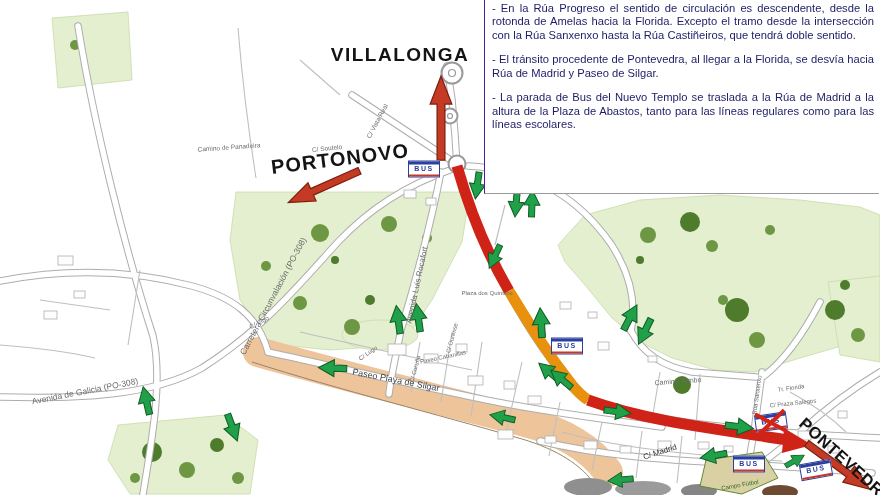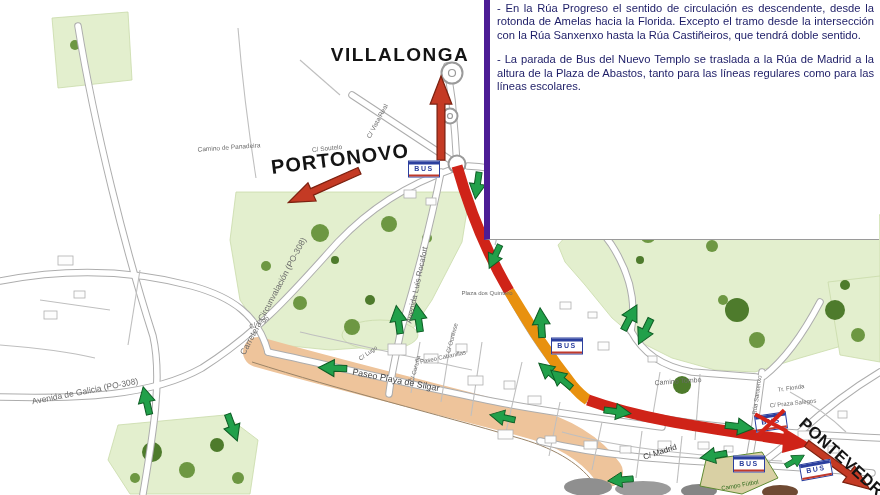--- a/index.html
+++ b/index.html
@@ -22,22 +22,22 @@
        background:#fff;border:1px solid #2b3f9e;display:flex;flex-direction:column;z-index:5;}
   .bus .top{height:3px;background:#2b3f9e;}
   .bus .txt{flex:1;font-weight:bold;font-size:7px;line-height:8px;color:#2b3f9e;
             text-align:center;letter-spacing:1.5px;}
   .bus .bot{height:2.5px;background:#c0392b;}
   .xline{position:absolute;left:50%;top:50%;width:36px;height:3.5px;background:#d42318;
          transform:translate(-50%,-50%) rotate(36deg);z-index:6;}
   .xline.b{transform:translate(-50%,-50%) rotate(-36deg);}
 
   
-  #panel{position:absolute;left:484px;top:0;width:395px;height:240px;background:#fff;
-         border-left:6px solid #4c1d95;border-bottom:1px solid #9a9a9a;
+  #panel{position:absolute;left:484px;top:0;width:395px;height:194px;background:#fff;
+         border-left:1px solid #4c1d95;border-bottom:1px solid #9a9a9a;
          box-sizing:border-box;padding:2px 5px 0 7px;color:#1c1c66;
          font-size:11.2px;line-height:1.2;text-align:justify;z-index:10;}
   #panel p{margin:0 0 11px 0;}
 </style>
 </head>
 <body>
 
 <div id="map">
 <svg width="880" height="495" viewBox="0 0 880 495">
 
@@ -285,14 +285,15 @@
   </div>
   <div class="bus" style="left:816px;top:470px;--r:-10deg;">
     <div class="top"></div>
     <div class="txt">BUS</div>
     <div class="bot"></div>
   </div>
 </div>
 
 <div id="panel">
   <p>- En la Rúa Progreso el sentido de circulación es descendente, desde la rotonda de Amelas hacia la Florida. Excepto el tramo desde la intersección con la Rúa Sanxenxo hasta la Rúa Castiñeiros, que tendrá doble sentido.</p>
+  <p>- El tránsito procedente de Pontevedra, al llegar a la Florida, se desvía hacia Rúa de Madrid y Paseo de Silgar.</p>
   <p>- La parada de Bus del Nuevo Templo se traslada a la Rúa de Madrid a la altura de la Plaza de Abastos, tanto para las líneas regulares como para las líneas escolares.</p>
 </div>
 
 </body></html>

